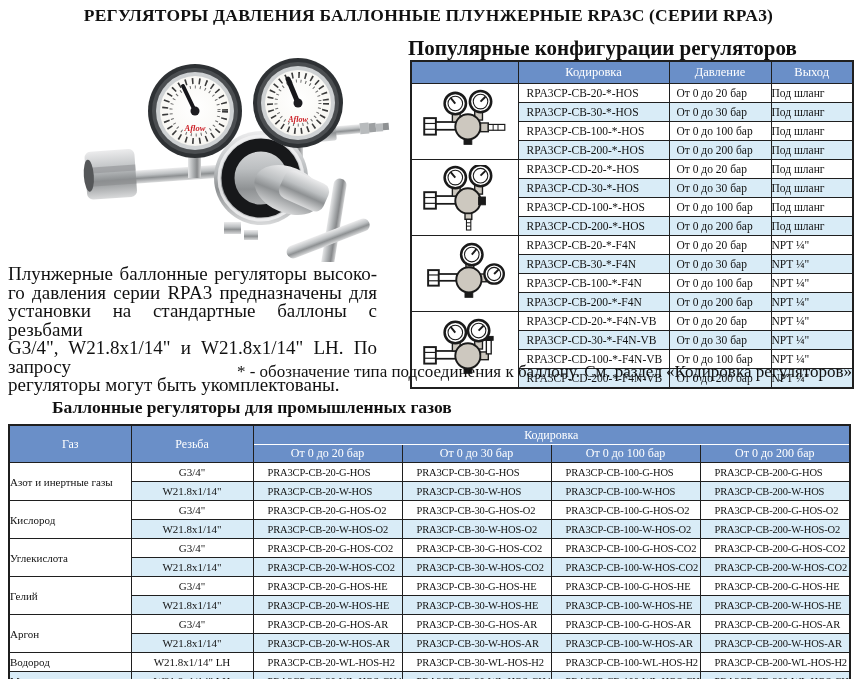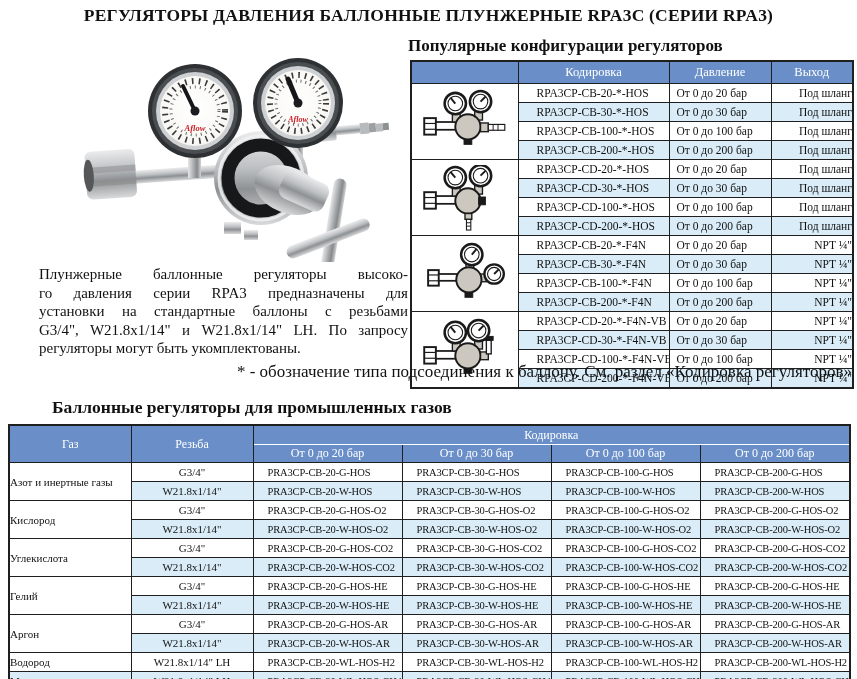--- a/index.html
+++ b/index.html
@@ -5,38 +5,38 @@
   html,body { margin:0; padding:0; background:#fff; }
   .page {
     position:relative; width:857px; height:679px; background:#fff;
     font-family:Liberation Serif, serif; color:#111; overflow:hidden;
   }
   .page-title {
     position:absolute; top:5px; left:0; width:857px; text-align:center;
     font-size:17.5px; font-weight:bold; letter-spacing:0.2px;
   }
   .photo-wrap { position:absolute; left:28px; top:26px; width:372px; height:236px; }
-  .intro { position:absolute; left:8px; top:265px; width:369px; font-size:15px; line-height:18.5px;margin-left:31px; }
+  .intro { position:absolute; left:8px; top:265px; width:369px; font-size:19px; line-height:18.5px; }
   .intro .line { text-align:justify; text-align-last:justify; }
   .intro .line:last-child { text-align-last:auto; }
 
   .sec-heading { position:absolute; font-weight:bold; }
-  .sec-heading.pop-h { left:408px; top:36px; font-size:17px; }
+  .sec-heading.pop-h { left:408px; top:36px; font-size:21px; }
   .sec-heading.ind-h { left:8px; top:397px; font-size:17.5px;margin-left:44px; }
 
   table { border-collapse:collapse; table-layout:fixed; }
   th, td { border:1px solid #1f1f1f; padding:0; overflow:hidden; white-space:nowrap; }
 
   
   table.pop { position:absolute; left:410px; top:60px; width:442px; border:2px solid #1f1f1f; }
   .pop th { background:#6a8fc8; color:#fff; font-weight:normal; font-size:12.5px; height:21px; }
   .pop td { height:18px; font-size:11.5px; }
-  .pop td.code-cell { padding-left:18px; }
+  .pop td.code-cell { padding-left:8px; }
   .pop td.pressure-cell { padding-left:7px; }
-  .pop td.output-cell { text-align:right;margin-top:28px; }
+  .pop td.output-cell { text-align:left;margin-top:28px; }
   .pop tr.alt td { background:#d9ecf7; }
   .pop td.img-cell { background:#fff; text-align:center; vertical-align:middle; }
   .footnote { position:absolute; right:5px; top:362px; font-size:17px; }
 
   
   table.ind { position:absolute; left:8px; top:424px; width:841px; border:2px solid #1f1f1f; }
   .ind th { background:#6a8fc8; color:#fff; font-weight:normal; font-size:12px; }
   .ind th.coding-h { height:18px; border-bottom:1px solid #fff; }
   .ind th.range-h { height:17px; border-top:1px solid #fff; }
   .ind td { height:18px; font-size:10.5px; letter-spacing:-0.15px; }

